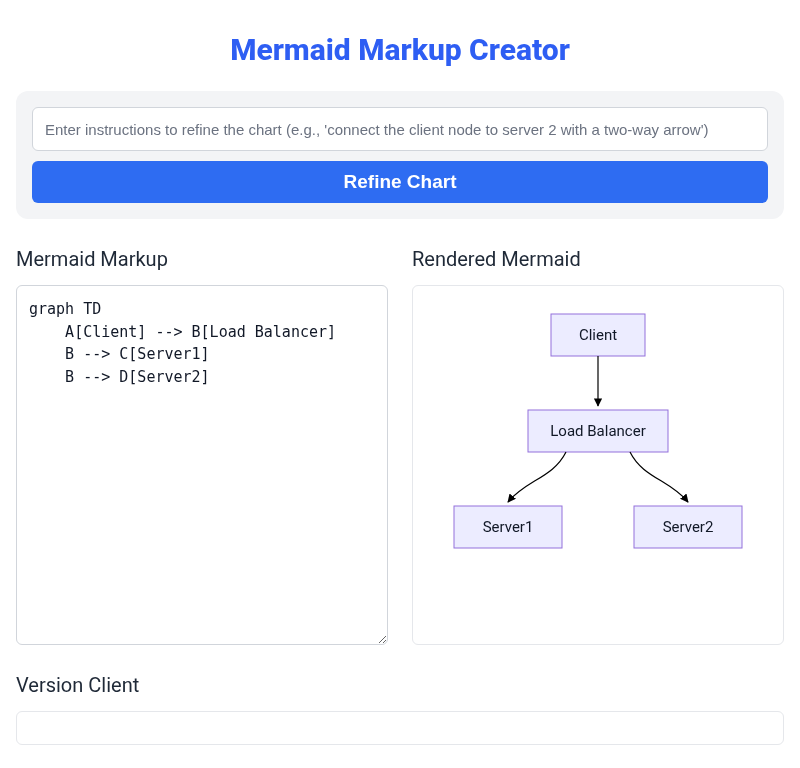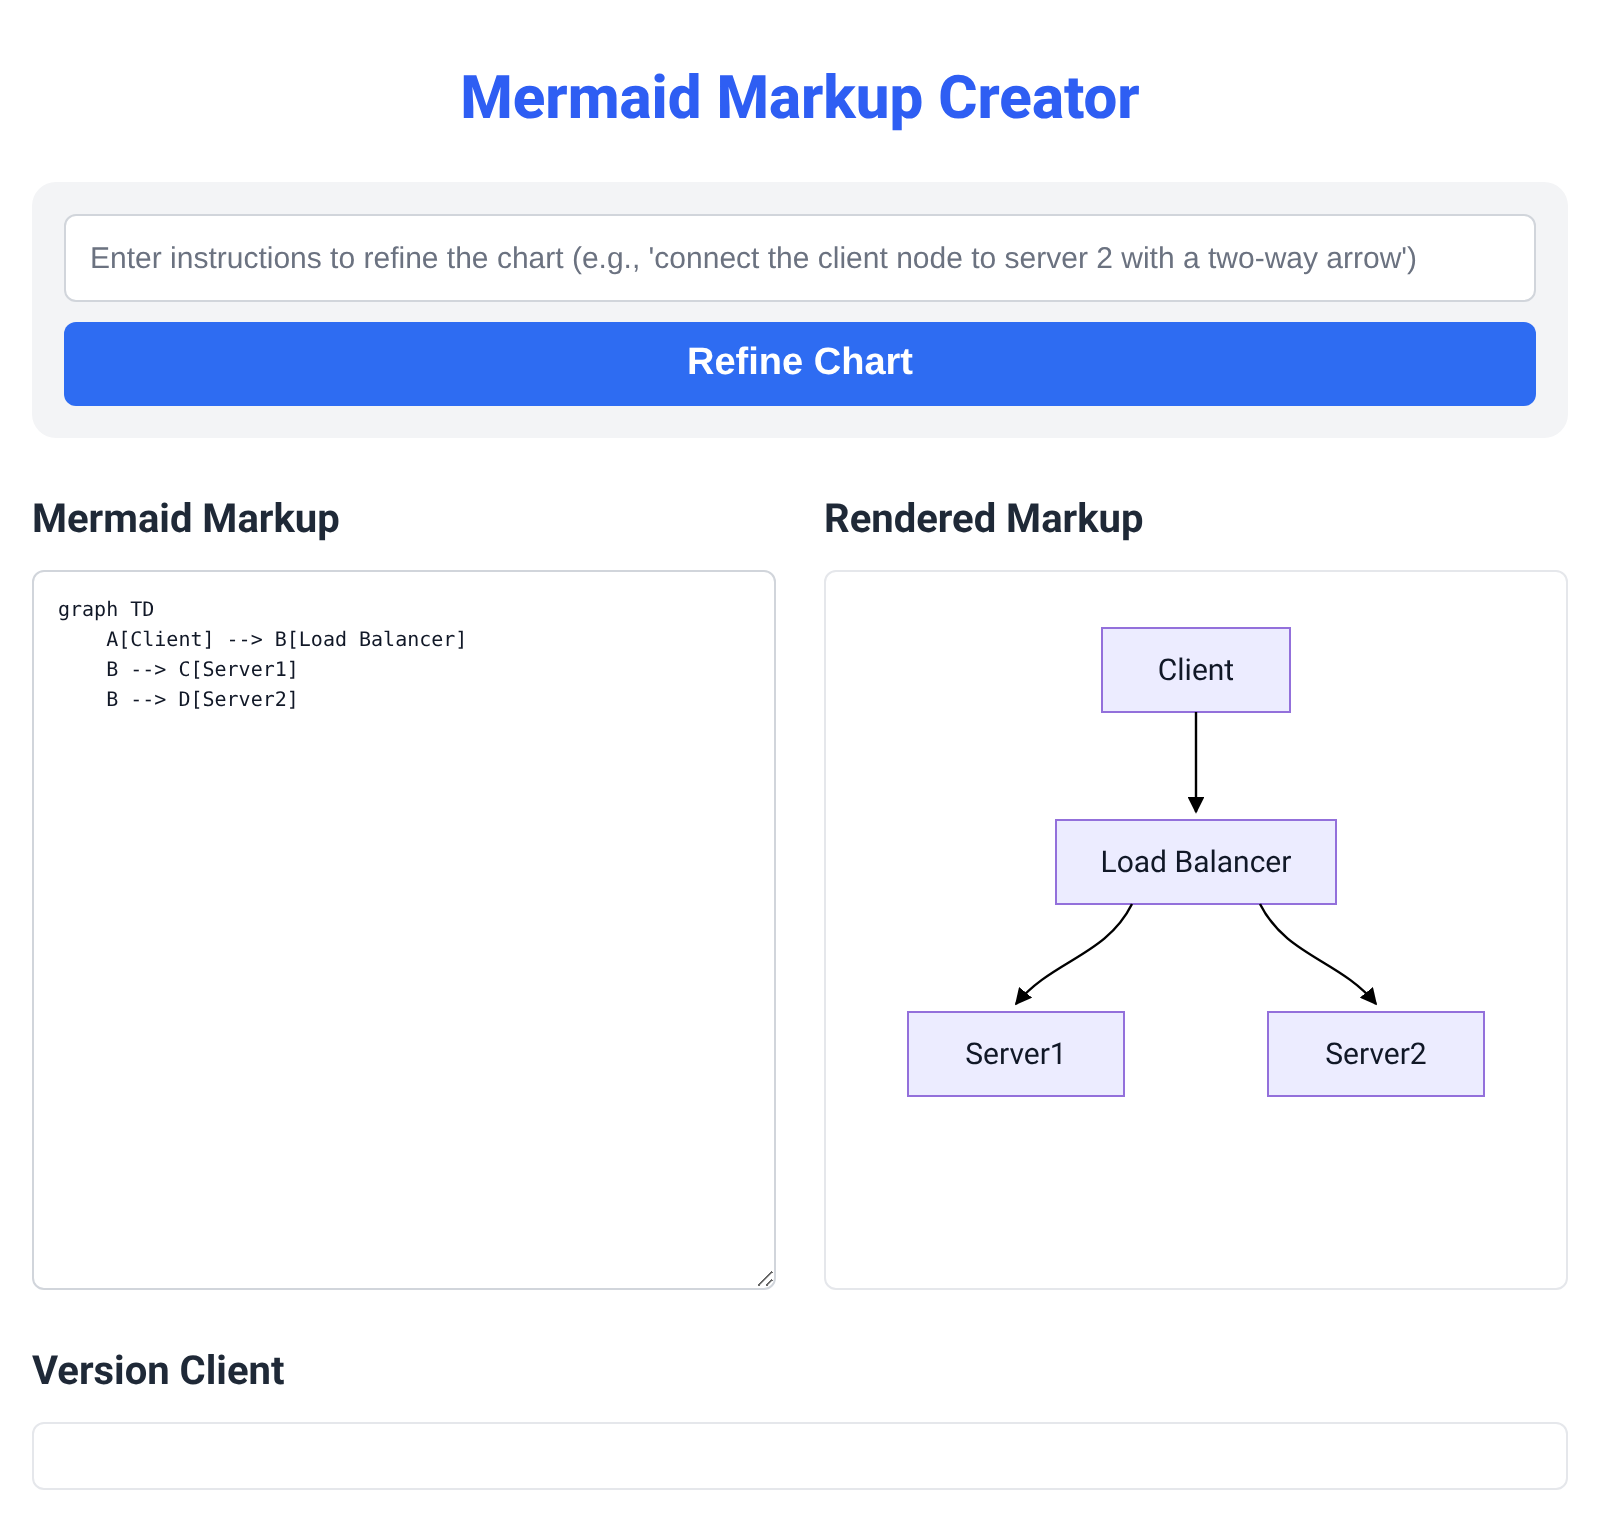--- a/index.html
+++ b/index.html
@@ -49,32 +49,32 @@
     cursor: pointer;
   }
   .columns {
     display: flex;
     gap: 24px;
     margin-bottom: 24px;
   }
   .col { flex: 1; }
   h2.section-title {
     font-size: 20px;
-    font-weight: 700;
+    font-weight: 400;
     color: #1f2937;
     margin-bottom: 14px;
   }
   textarea.markup {
     width: 100%;
     height: 360px;
     padding: 12px;
     border: 1px solid #d1d5db;
     border-radius: 6px;
     font-family: ui-monospace, Menlo, Consolas, monospace;
-    font-size: 10px;
+    font-size: 15px;
     line-height: 1.5;
     resize: vertical;
     color: #111827;
     background: #ffffff;
     white-space: pre;
   }
   .render-box {
     width: 100%;
     height: 360px;
     border: 1px solid #e5e7eb;
@@ -124,21 +124,21 @@
 
 <div class="columns">
   <div class="col">
     <h2 class="section-title">Mermaid Markup</h2>
     <textarea class="markup" style="">graph TD
     A[Client] --&gt; B[Load Balancer]
     B --&gt; C[Server1]
     B --&gt; D[Server2]</textarea>
   </div>
   <div class="col">
-    <h2 class="section-title">Rendered Markup</h2>
+    <h2 class="section-title">Rendered Mermaid</h2>
     <div class="render-box">
       <svg width="320" height="270" viewBox="0 0 320 270">
         <defs>
           <marker id="arrow" viewBox="0 0 10 10" refX="9" refY="5" markerWidth="7" markerHeight="7" orient="auto-start-reverse">
             <path d="M 0 0 L 10 5 L 0 10 z" fill="#000"></path>
           </marker>
         </defs>
 
         <rect class="node-rect" x="113" y="4" width="94" height="42"></rect>
         <text class="node-label" x="160" y="26">Client</text>

